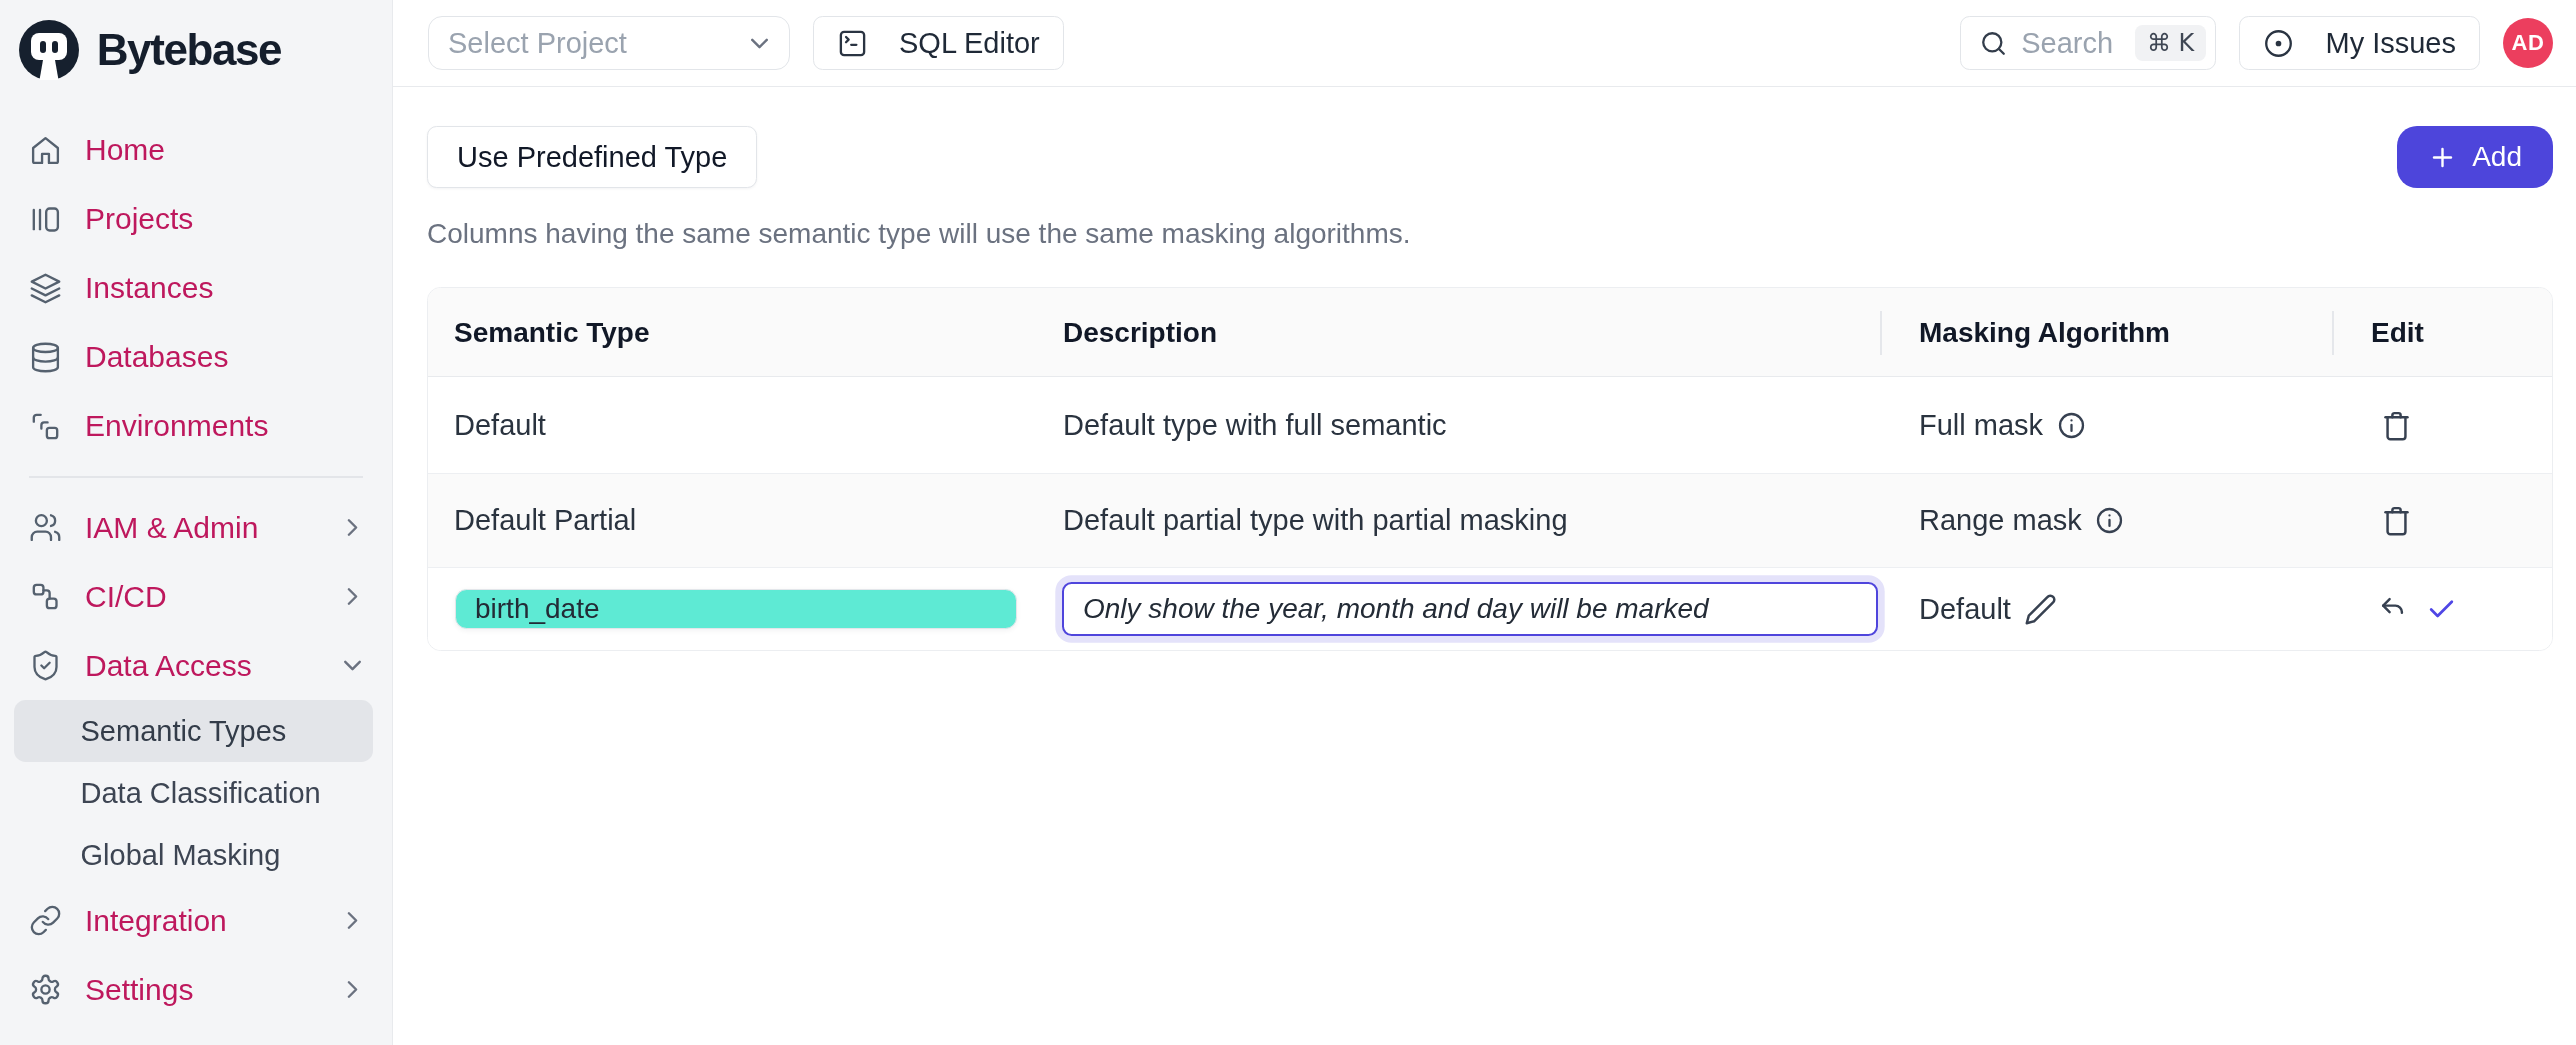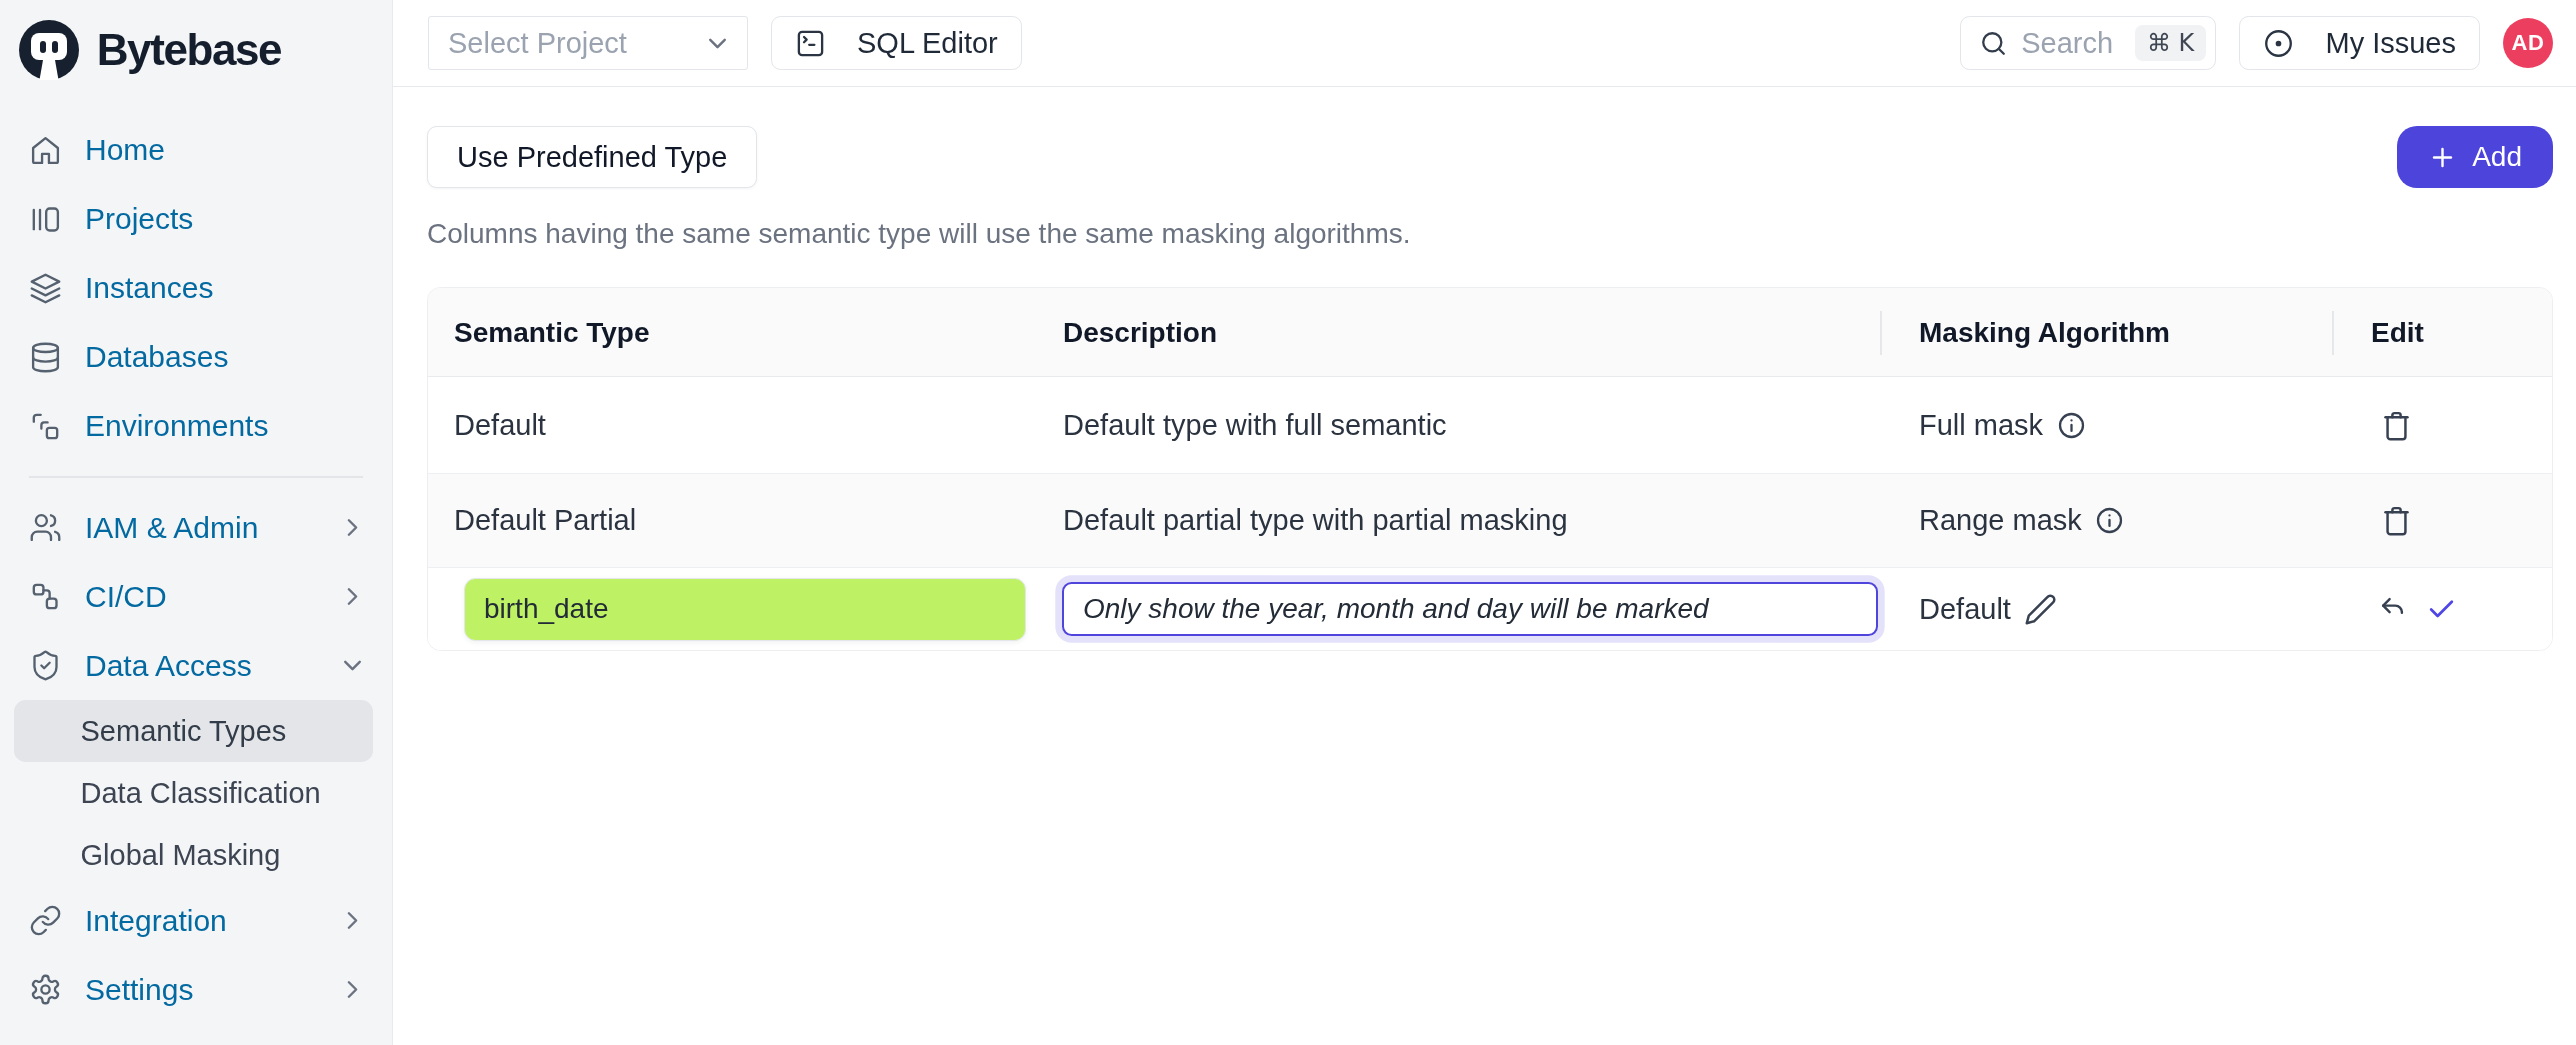--- a/index.html
+++ b/index.html
@@ -5,32 +5,32 @@
   * { margin:0; padding:0; box-sizing:border-box; }
   html,body { width:2576px; height:1045px; overflow:hidden; }
   body { font-family:"Liberation Sans", sans-serif; background:#ffffff; color:#1f2937; }
   .app { display:flex; width:100%; height:100%; }
 
   
   .sidebar { width:393px; min-width:393px; height:100%; background:#f4f5f7; border-right:1.9px solid #e8eaed; padding-top:13.5px; }
   .logo { display:flex; align-items:center; gap:15.4px; padding-left:17.3px; height:73px; }
   .logo-text { font-size:44px; font-weight:700; color:#151e2c; letter-spacing:-1.4px; }
   .nav { margin-top:29px; }
-  .nav-item { display:flex; align-items:center; height:69px; padding:0 25px 0 29px; gap:23px; font-size:30px; color:#0369a1; cursor:pointer; }
+  .nav-item { display:flex; align-items:center; height:69px; padding:0 25px 0 29px; gap:23px; font-size:30px; color:#be185d; cursor:pointer; }
   .nav-item svg.mi { width:33px; height:33px; color:#55616f; flex:none; }
   .nav-item .lbl { flex:1; }
   .chev { width:29px; height:29px; color:#6b7280; flex:none; }
   .nav-divider { height:1.9px; background:#e3e5e9; margin:15.4px 29px; }
   .sub-item { display:flex; align-items:center; height:62px; margin:0 19px 0 13.5px; padding-left:67px; border-radius:11.6px; font-size:29px; color:#3d4553; cursor:pointer; }
   .sub-item.active { background:#e3e5e9; color:#333c49; }
 
   
   .main { flex:1; display:flex; flex-direction:column; }
   .topbar { height:87px; background:#fff; border-bottom:1.9px solid #e8eaed; display:flex; align-items:center; padding:0 23px 0 35px; gap:23px; }
-  .select-project { width:320px; height:54px; border:1.9px solid #e2e5e9; border-radius:3px; background:#fff; display:flex; align-items:center; padding:0 15.4px 0 19px; color:#9aa3af; font-size:29px; cursor:pointer; }
+  .select-project { width:362px; height:54px; border:1.9px solid #e2e5e9; border-radius:14px; background:#fff; display:flex; align-items:center; padding:0 15.4px 0 19px; color:#9aa3af; font-size:29px; cursor:pointer; }
   .select-project .lbl { flex:1; }
   .btn-plain { height:54px; border:1.9px solid #e2e5e9; border-radius:9.6px; background:#fff; display:flex; align-items:center; gap:31px; padding:0 23px; font-size:29px; color:#1f2937; cursor:pointer; }
   .spacer { flex:1; }
   .searchbox { width:256px; height:54px; border:1.9px solid #e2e5e9; border-radius:9.6px; background:#fff; display:flex; align-items:center; gap:13.5px; padding:0 9.6px 0 17.3px; cursor:text; }
   .searchbox .ph { flex:1; color:#9aa3af; font-size:29px; }
   .kbd { background:#f1f2f4; border-radius:7.7px; padding:3.9px 11.6px; font-size:24px; color:#3f4754; font-family:"DejaVu Sans", sans-serif; white-space:nowrap; }
   .avatar { width:50px; height:50px; border-radius:50%; background:#ec3e5e; color:#fff; font-size:22px; font-weight:700; display:flex; align-items:center; justify-content:center; letter-spacing:0.5px; cursor:pointer; flex:none; }
 
   
   .content { padding:39px 23px 0 34px; }
@@ -53,21 +53,21 @@
   .cell { font-size:29px; color:#2a333f; padding-left:26px; display:flex; align-items:center; }
   .cell.pad40 { padding-left:39px; }
   .mask-cell { gap:13.5px; }
   .mask-cell svg, .default-cell svg { width:29px; height:29px; color:#374151; flex:none; }
   .icon-btn { background:none; border:none; padding:0; cursor:pointer; display:flex; align-items:center; color:#374151; }
   .trash-cell { padding-left:48px; }
   .icon-btn svg { width:33px; height:33px; }
   .edit-actions { padding-left:46px; gap:17.3px; }
   .edit-actions svg { width:31px; height:31px; }
   .check { color:#4f46e5; }
-  .input-plain { margin-left:36px; width:562px; height:63px; border:1.9px solid #e3e6ea; border-radius:11.6px; padding:0 19px; font-size:28px; color:#232b36; font-family:inherit; background:#bef264; box-shadow:0 1.9px 4.8px rgba(15,23,42,.05); outline:none; }
+  .input-plain { margin-left:27px; width:562px; height:40px; border:1.9px solid #e3e6ea; border-radius:11.6px; padding:0 19px; font-size:28px; color:#232b36; font-family:inherit; background:#5eead4; box-shadow:0 1.9px 4.8px rgba(15,23,42,.05); outline:none; }
   .input-focus { margin-left:25px; width:816px; height:54px; border:2.9px solid #4f45dc; border-radius:9.6px; padding:0 19px; font-size:28px; color:#232b36; font-family:inherit; background:#fff; box-shadow:0 0 0 6.7px #e4e2fa; outline:none;font-style:italic; }
 </style>
 </head>
 <body>
 
 <div class="app">
 
   <aside class="sidebar">
     <div class="logo">
       <svg width="64" height="64" viewBox="0 0 64 64">

